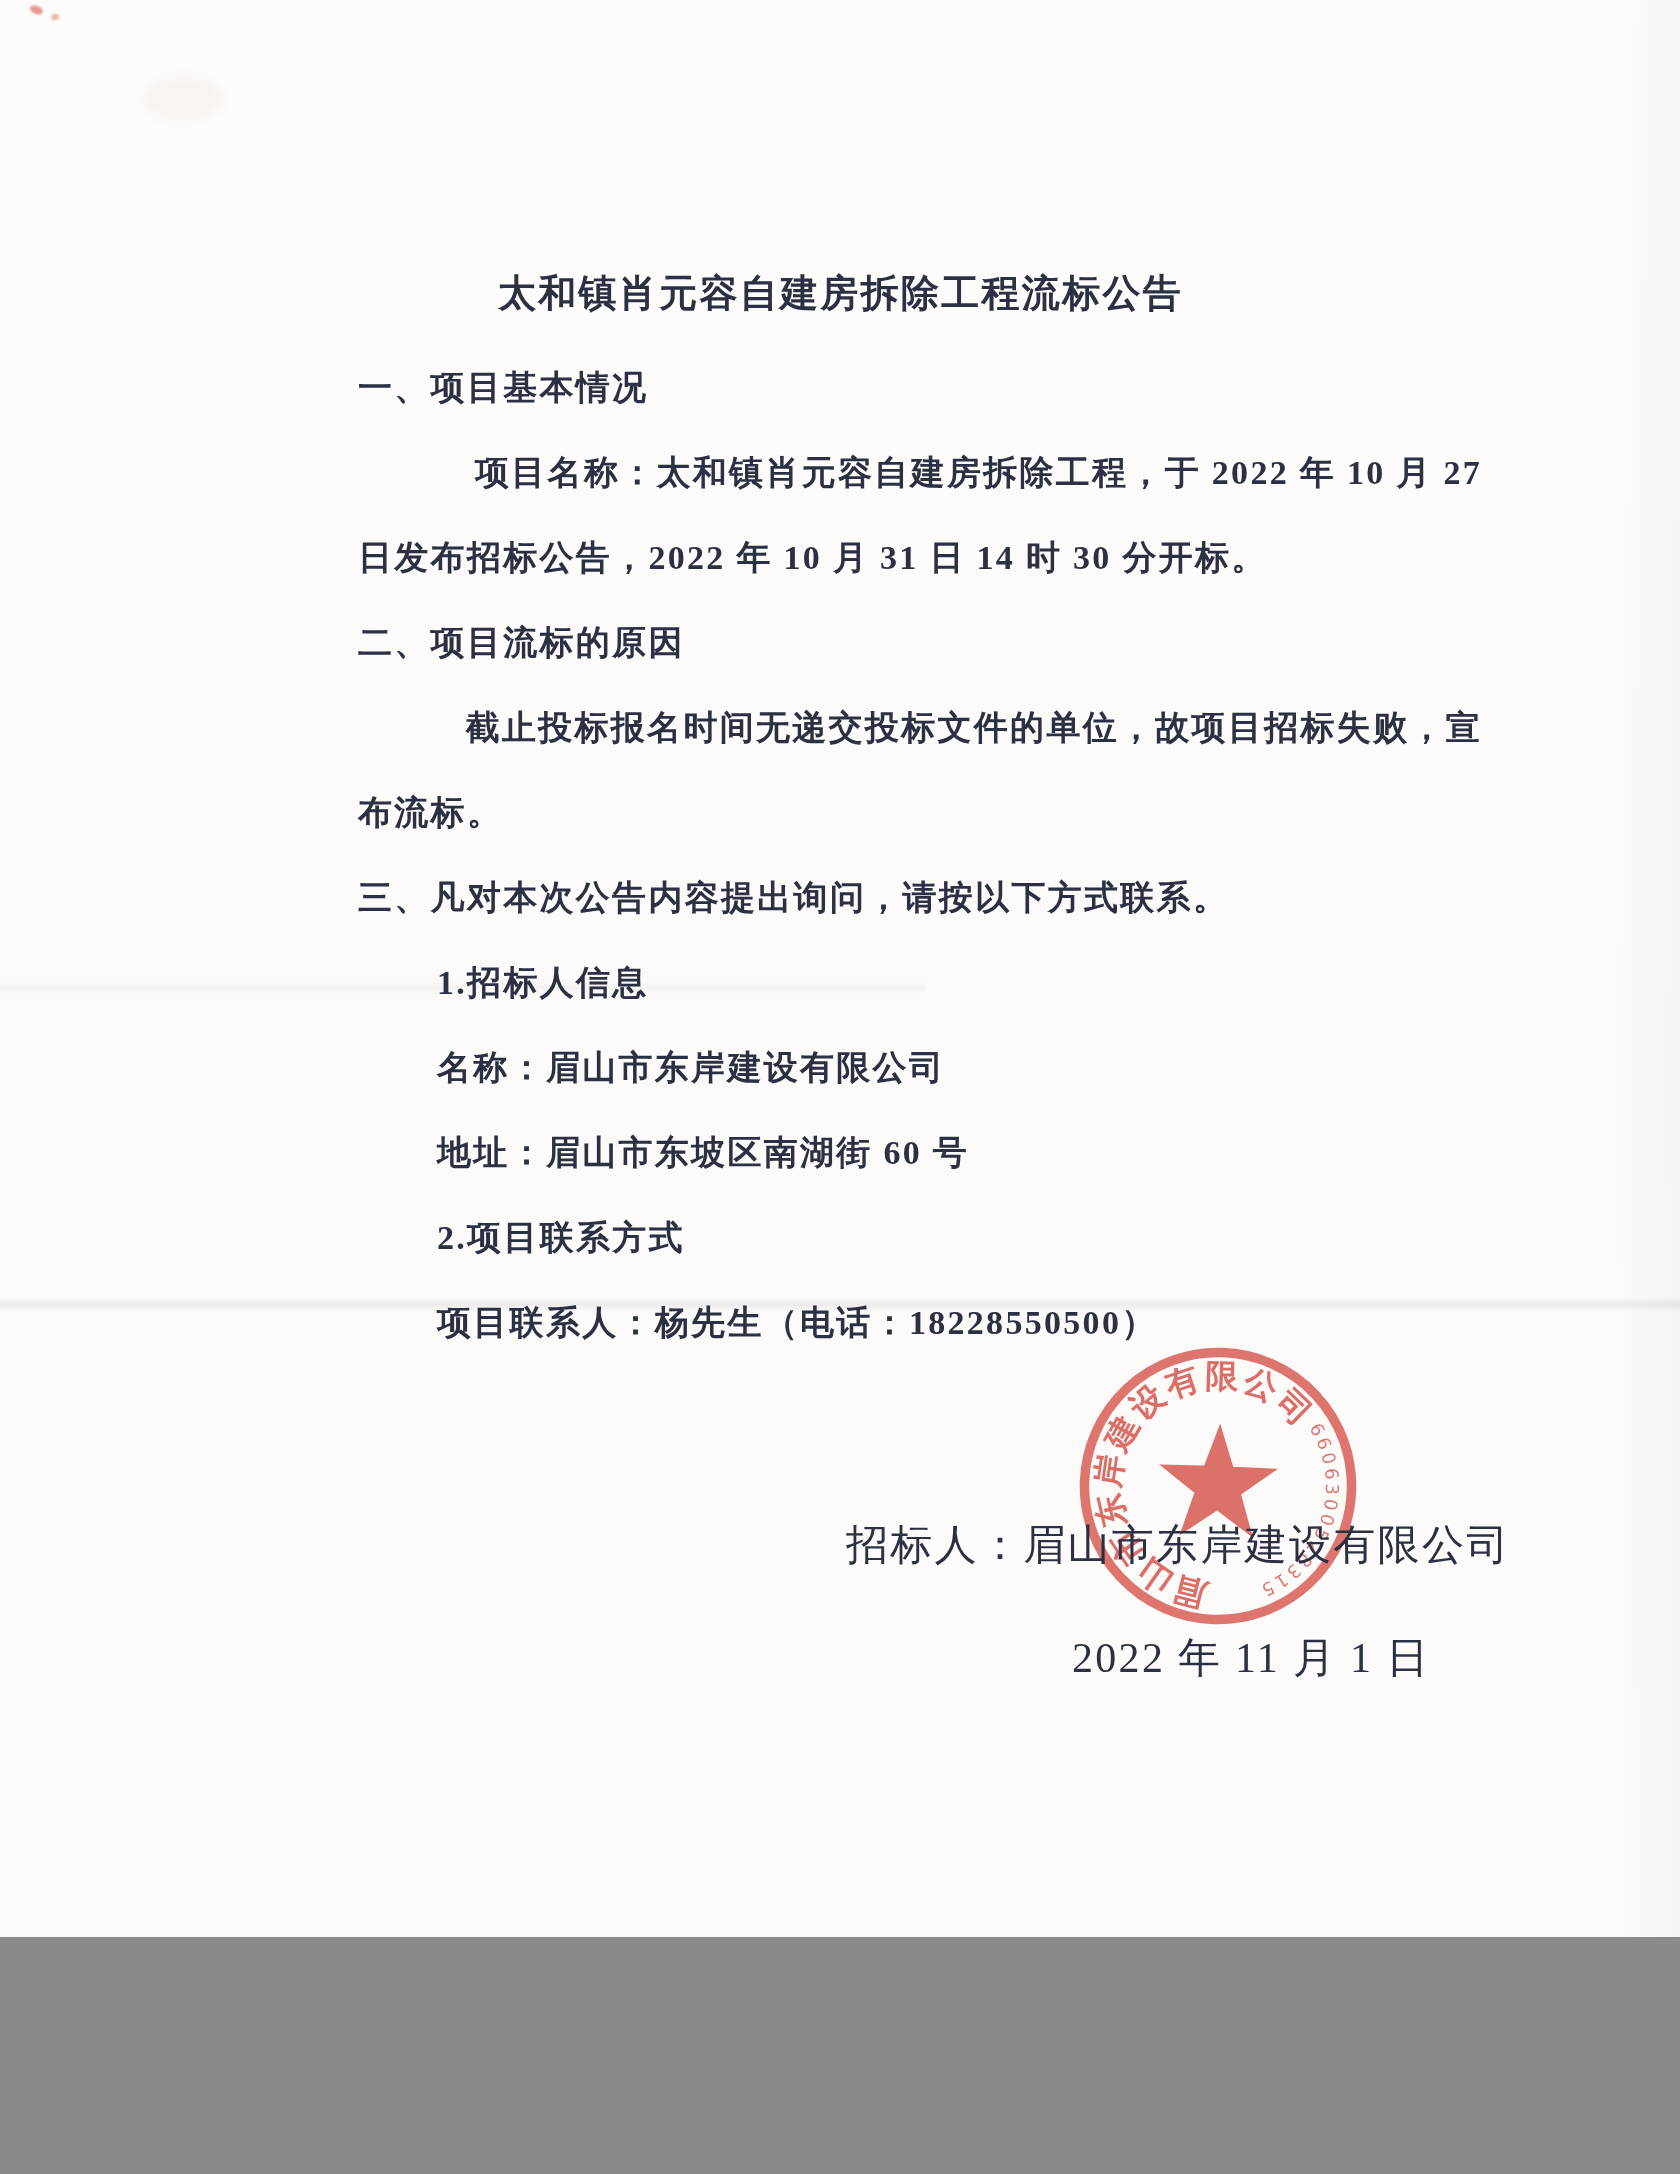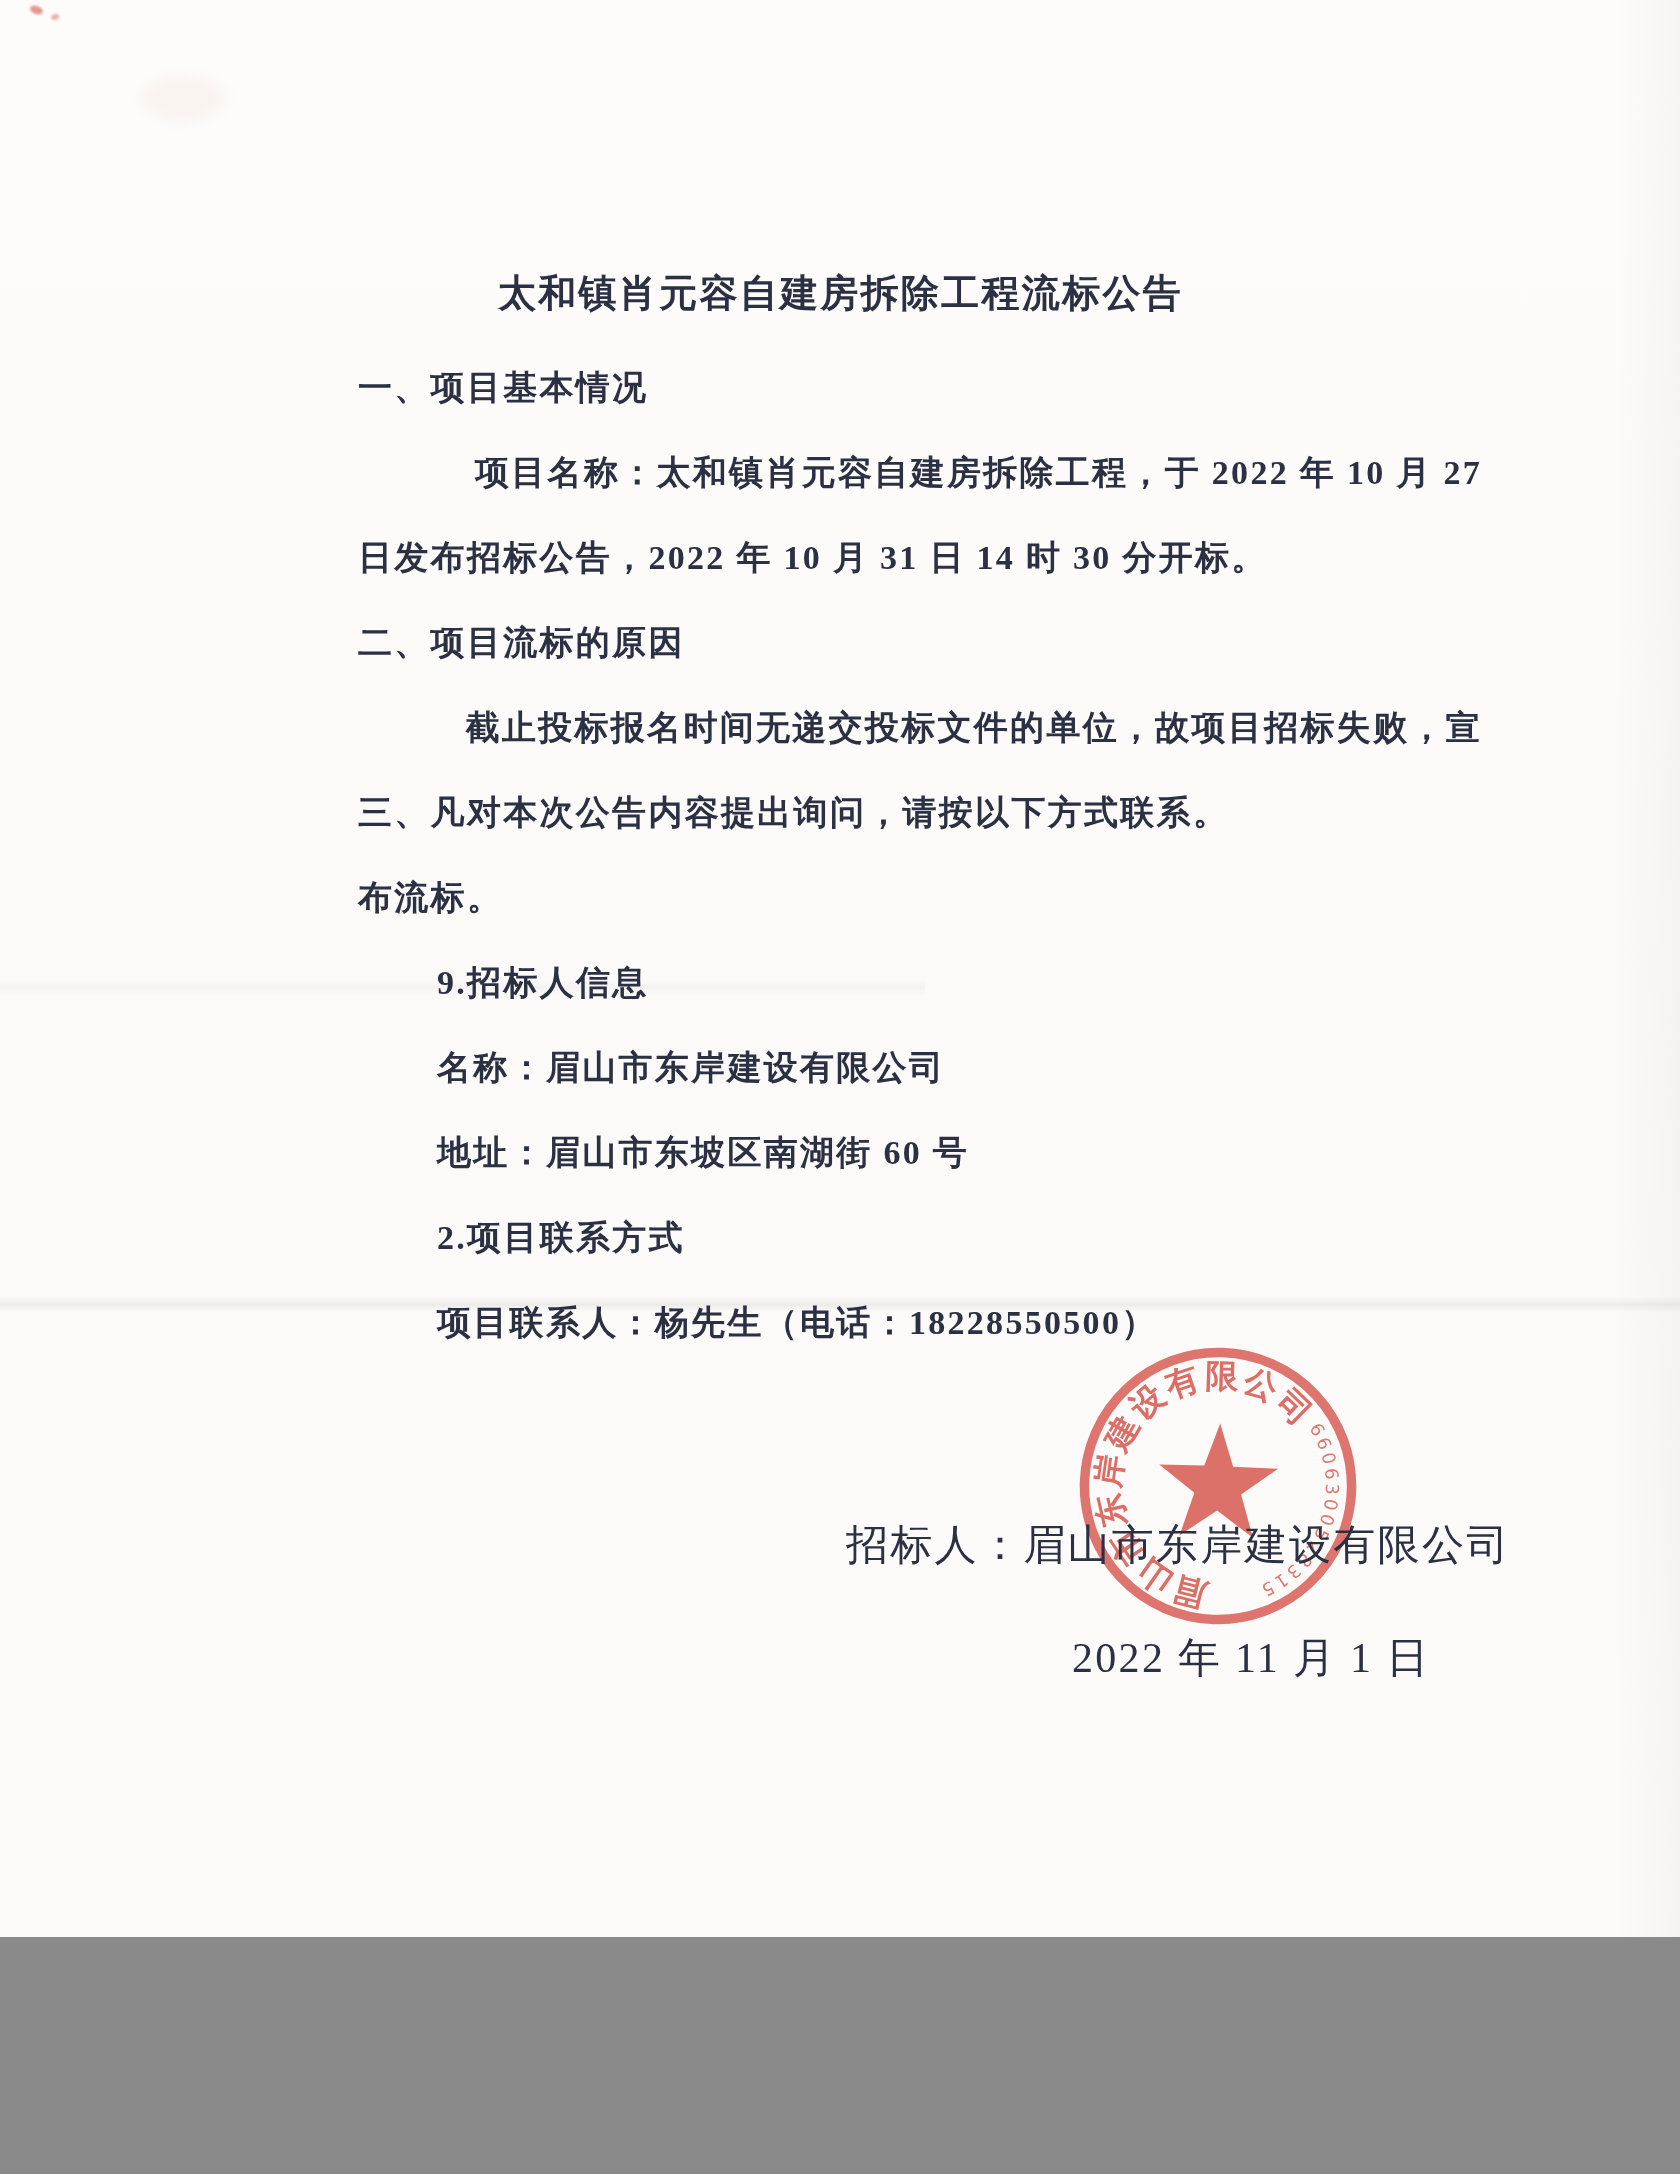--- a/index.html
+++ b/index.html
@@ -63,23 +63,23 @@
   <div class="edge-shade"></div>
 
   <div class="doc-title">太和镇肖元容自建房拆除工程流标公告</div>
 
   <div class="body-block">
     <div class="line heading">一、项目基本情况</div>
     <div class="line first">项目名称：太和镇肖元容自建房拆除工程，于 2022 年 10 月 27</div>
     <div class="line cont">日发布招标公告，2022 年 10 月 31 日 14 时 30 分开标。</div>
     <div class="line heading">二、项目流标的原因</div>
     <div class="line first">截止投标报名时间无递交投标文件的单位，故项目招标失败，宣</div>
+    <div class="line cont">布流标。</div>
     <div class="line heading">三、凡对本次公告内容提出询问，请按以下方式联系。</div>
-    <div class="line cont">布流标。</div>
-    <div class="line sub">9.招标人信息</div>
+    <div class="line sub">1.招标人信息</div>
     <div class="line sub">名称：眉山市东岸建设有限公司</div>
     <div class="line sub">地址：眉山市东坡区南湖街 60 号</div>
     <div class="line sub">2.项目联系方式</div>
     <div class="line sub">项目联系人：杨先生（电话：18228550500）</div>
   </div>
 
   <div class="stamp">
     <svg viewBox="0 0 340 340" xmlns="http://www.w3.org/2000/svg">
       <circle class="seal-ring" cx="170" cy="170" r="141"></circle>
       <polygon class="seal-star" points="170,104 185.3,149.0 232.8,149.6 194.7,178.0 208.8,223.4 170,196 131.2,223.4 145.3,178.0 107.2,149.6 154.7,149.0"></polygon>

